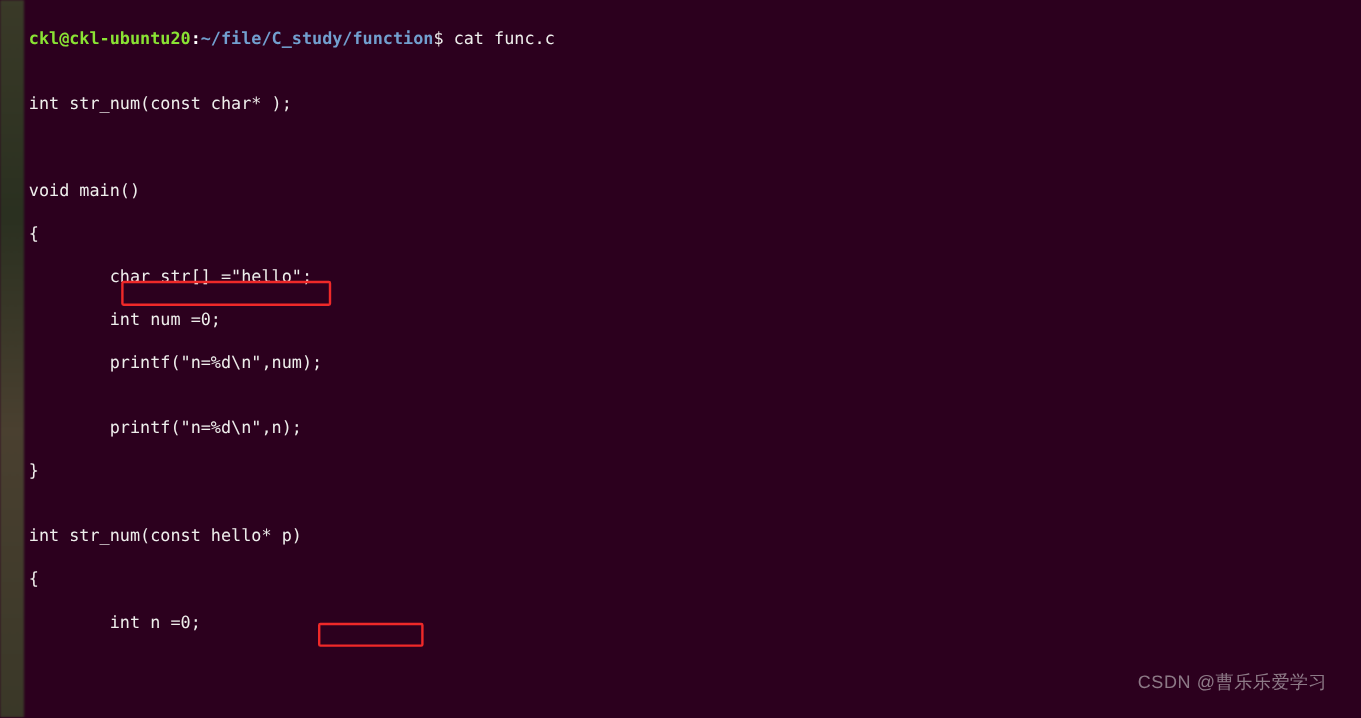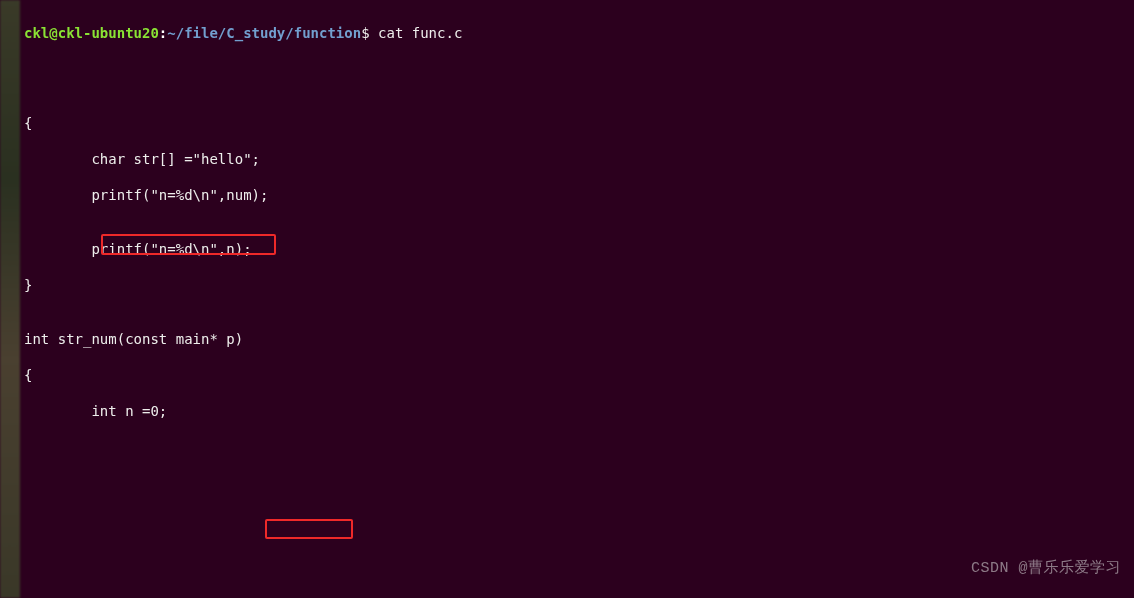--- a/index.html
+++ b/index.html
@@ -28,54 +28,57 @@
       padding: 6px 8px 2px 4px;
       white-space: pre;
     }
     .user { color: #8ae234; font-weight: bold; }
     .path { color: #729fcf; font-weight: bold; }
     .dollar { color: #eeeeec; }
     .cmd { color: #eeeeec; }
     .bold { font-weight: bold; color: #ffffff; }
     .watermark {
       position: absolute;
-      right: 13px;
+      right: 28px;
       bottom: 20px;
       color: rgba(220,220,220,0.55);
-      font-family: Liberation Mono, monospace;
+      font-family: Liberation Sans, sans-serif;
       font-size: 15px;
       letter-spacing: 0.5px;
     }
     .line { display: block; }
     .hl-box-outer {
       position: absolute;
       border: 2px solid #ef2929;
       border-radius: 2px;
     }
     #box1 { left: 101px; top: 234px; width: 175px; height: 21px; }
     #box2 { left: 265px; top: 519px; width: 88px; height: 20px; }
   </style>
 </head>
 <body>
 
 <div class="left-strip"></div>
 
 <div class="terminal">
 <span class="line"><span class="user">ckl@ckl-ubuntu20</span><span class="bold">:</span><span class="path">~/file/C_study/function</span><span class="dollar">$</span><span class="cmd"> cat func.c</span></span>
 <span class="line"></span>
+<span class="line">int str_num(const char* );</span>
 <span class="line"></span>
 <span class="line"></span>
+<span class="line">void main()</span>
 <span class="line">{</span>
 <span class="line">        char str[] ="hello";</span>
+<span class="line">        int num =0;</span>
 <span class="line">        printf("n=%d\n",num);</span>
 <span class="line"></span>
 <span class="line">        printf("n=%d\n",n);</span>
 <span class="line">}</span>
 <span class="line"></span>
-<span class="line">int str_num(const main* p)</span>
+<span class="line">int str_num(const hello* p)</span>
 <span class="line">{</span>
 <span class="line">        int n =0;</span>
 
 
 
 
 
 
 
 

